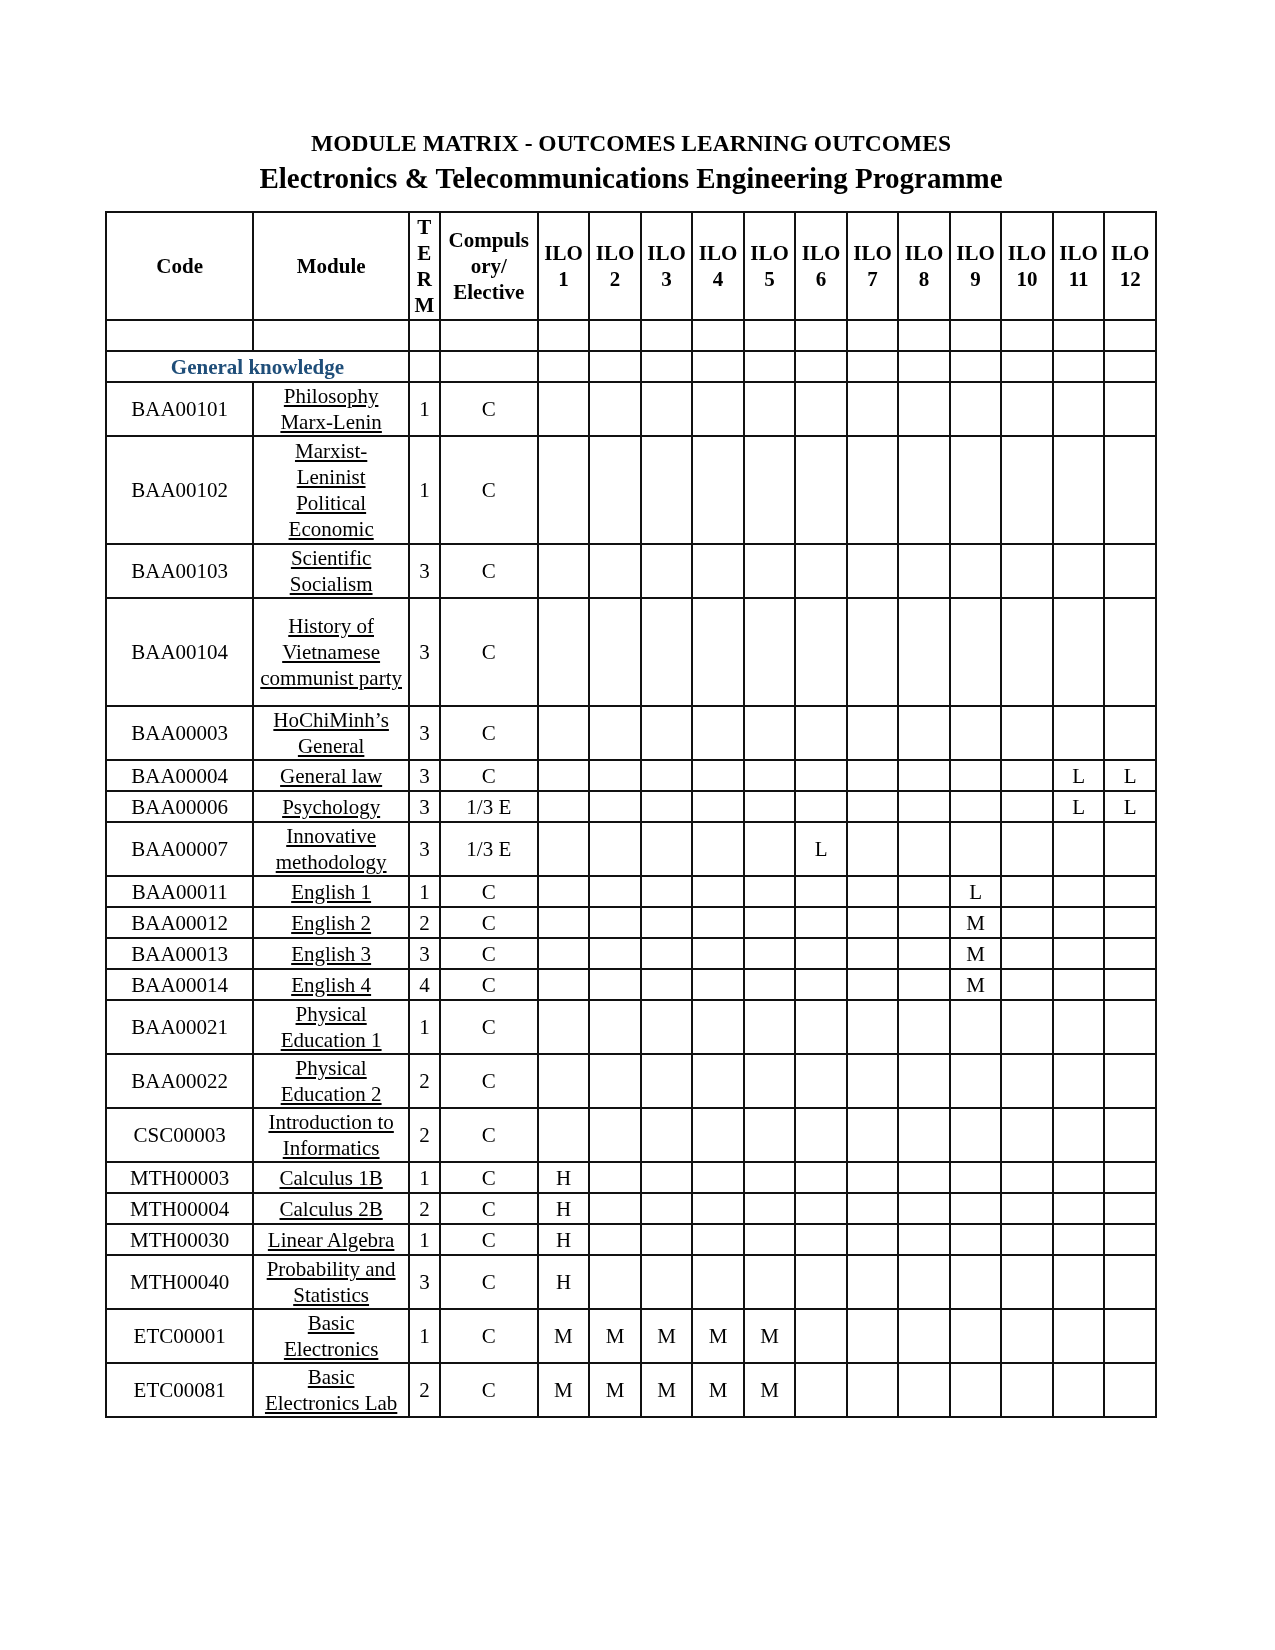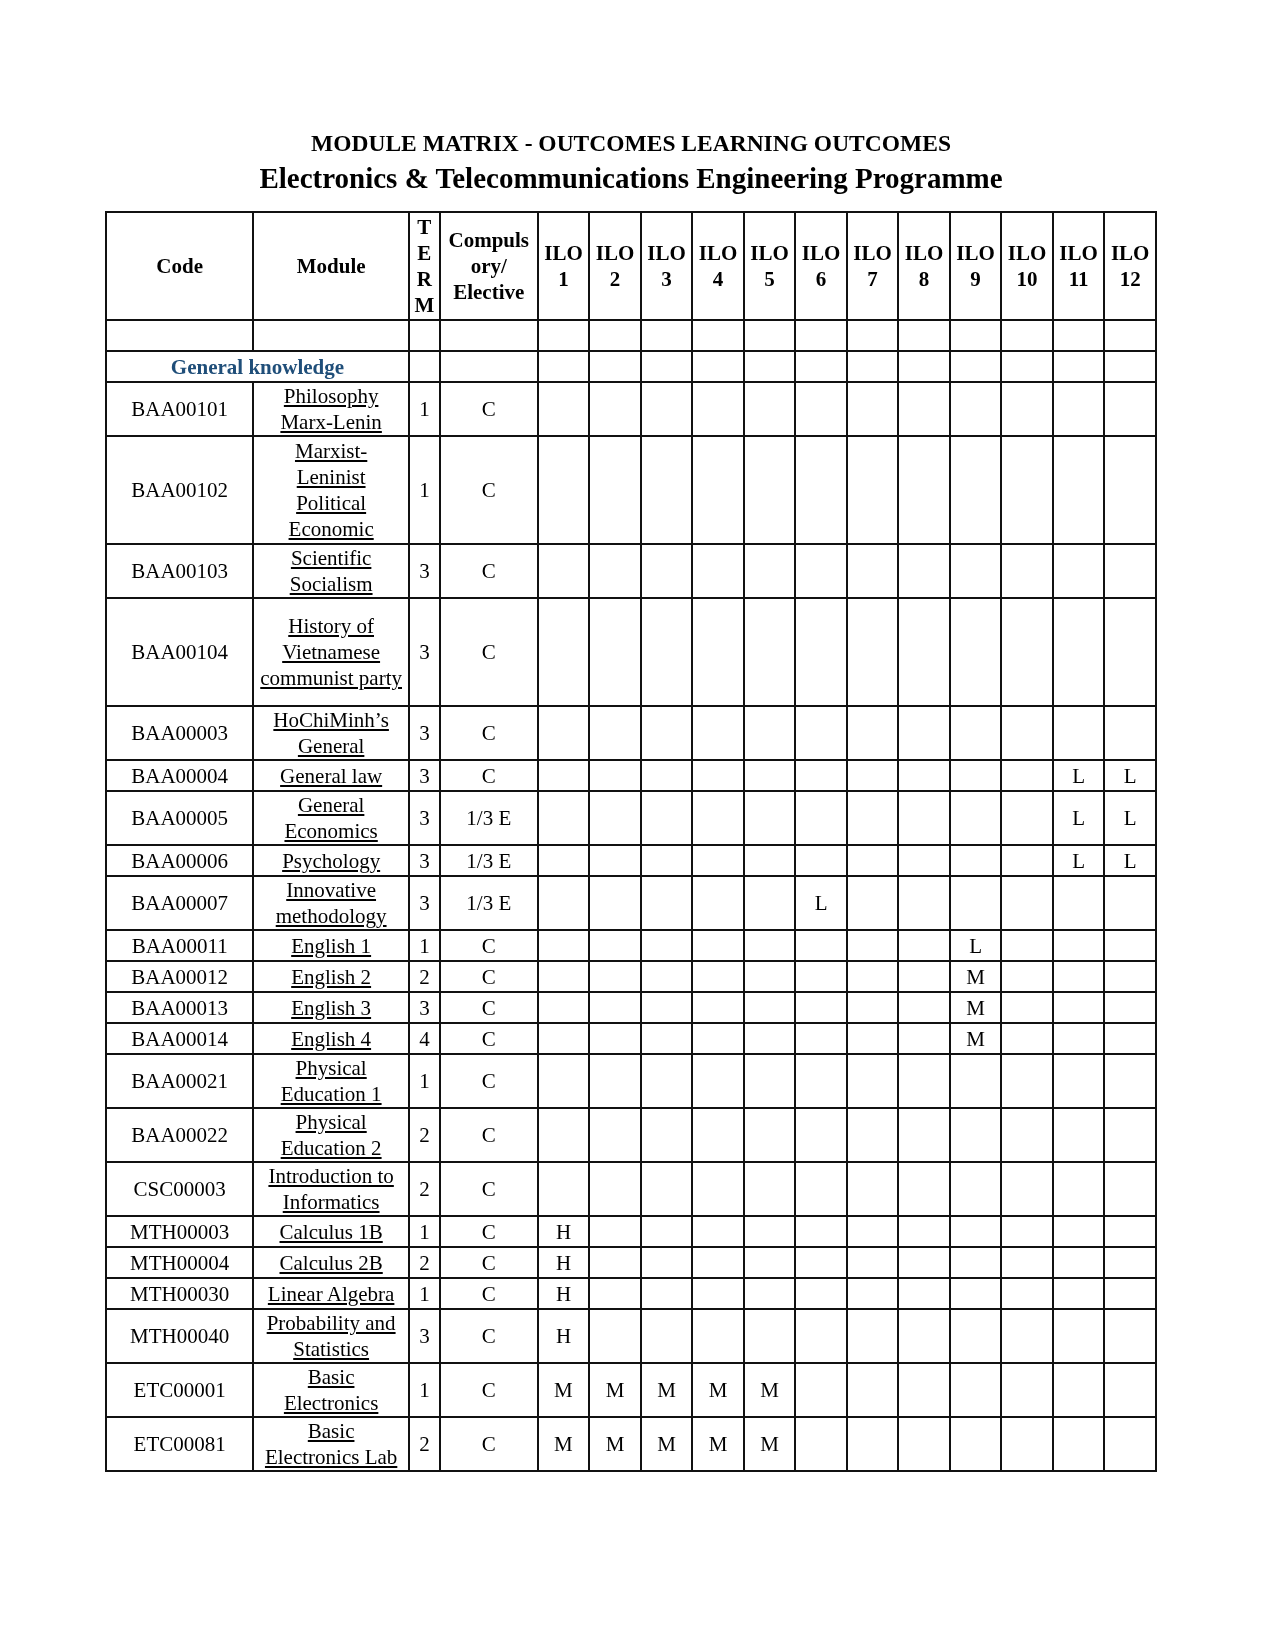--- a/index.html
+++ b/index.html
@@ -270,41 +270,20 @@
         <td></td>
         <td></td>
         <td></td>
         <td></td>
         <td></td>
         <td></td>
         <td></td>
         <td>L</td>
         <td>L</td>
       </tr>
-      <tr class="h54">
-        <td>BAA00005</td>
-        <td class="mod-cell">
-          <div>General</div>
-          <div>Economics</div>
-        </td>
-        <td>3</td>
-        <td>1/3 E</td>
-        <td></td>
-        <td></td>
-        <td></td>
-        <td></td>
-        <td></td>
-        <td></td>
-        <td></td>
-        <td></td>
-        <td></td>
-        <td></td>
-        <td>L</td>
-        <td>L</td>
-      </tr>
       <tr class="h28">
         <td>BAA00006</td>
         <td class="mod-cell">
           <div>Psychology</div>
         </td>
         <td>3</td>
         <td>1/3 E</td>
         <td></td>
         <td></td>
         <td></td>

